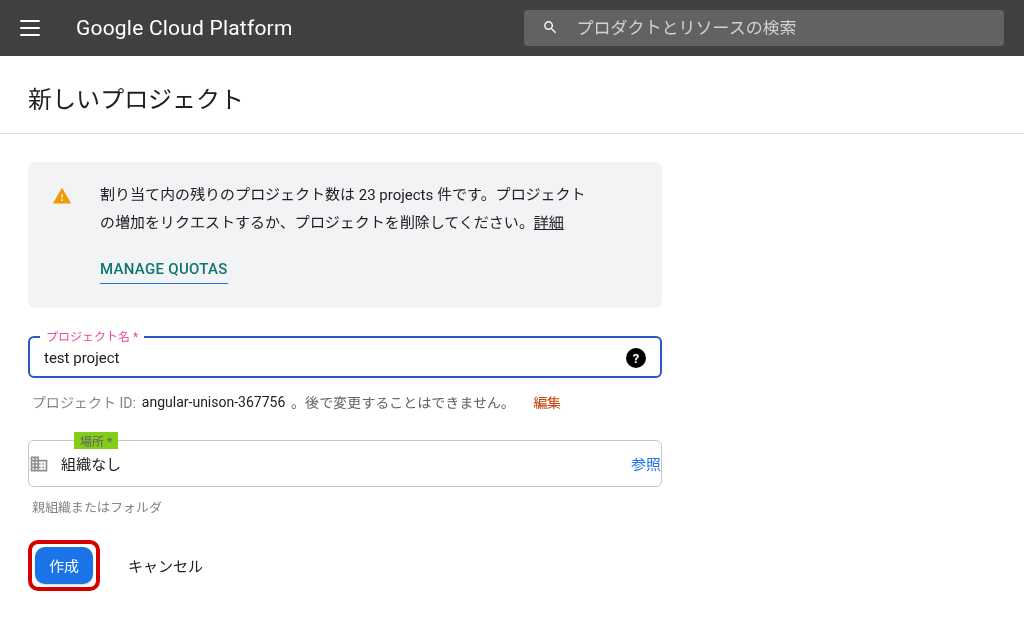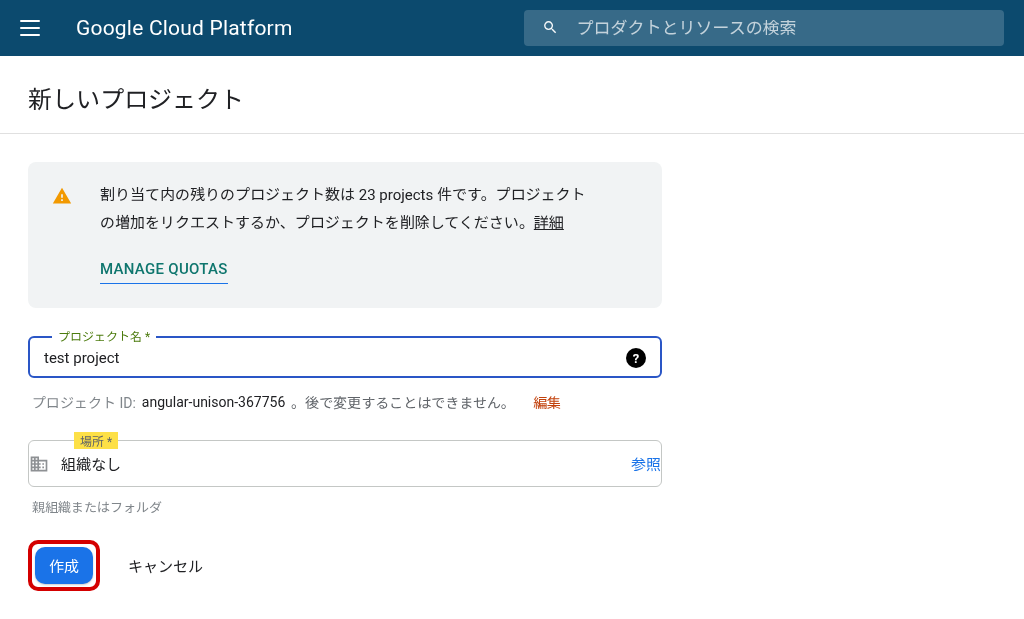--- a/index.html
+++ b/index.html
@@ -1,19 +1,19 @@
 <!DOCTYPE html>
 <html><head>
   <meta charset="utf-8">
   <style>
     * { margin:0; padding:0; box-sizing:border-box; font-family:Roboto, "Noto Sans JP", Arial, sans-serif; }
     body { background:#fff; width:1024px; height:619px; overflow:hidden; }
 
     
-    .header { background:#0c4a6e; height:56px; display:flex; align-items:center; padding:0 20px; color:#fff; }
+    .header { background:#404040; height:56px; display:flex; align-items:center; padding:0 20px; color:#fff; }
     .menu-btn { width:28px; height:28px; display:flex; flex-direction:column; justify-content:center; gap:5px; cursor:pointer; margin-right:28px; }
     .menu-btn span { display:block; height:2px; width:20px; background:#fff; border-radius:1px; }
     .brand { font-size:21px; font-weight:400; letter-spacing:.2px; }
     .search-wrap { margin-left:auto; background:rgba(255,255,255,.18); height:36px; border-radius:4px; display:flex; align-items:center; padding:0 18px; width:480px; }
     .search-icon { width:18px; height:18px; margin-right:18px; }
     .search-icon svg { fill:#fff; opacity:.95; }
     .search-input { background:transparent; border:none; outline:none; color:#fff; font-size:17px; width:100%; }
     .search-input::placeholder { color:rgba(255,255,255,.7); font-size:17px; }
 
     
@@ -27,35 +27,35 @@
     .warn-icon { width:20px; height:20px; flex-shrink:0; margin-top:4px; }
     .warn-icon svg { fill:#f29900; }
     .alert-body { font-size:15px; line-height:1.85; color:#202124; }
     .alert-body .line { }
     .alert-body .details { color:#202124; text-decoration:underline; cursor:pointer; }
     .manage-quotas { display:inline-block; margin-top:18px; color:#0f766e; font-size:15px; font-weight:500; letter-spacing:.3px; border-bottom:1px solid #1a73e8; cursor:pointer; }
 
     
     .field { position:relative; margin-bottom:14px; }
     .field-border { border:2px solid #2a56c6; border-radius:6px; padding:10px 14px 8px; display:flex; align-items:center; }
-    .floating-label { position:absolute; top:-9px; left:24px; background:#fff; padding:0 6px; font-size:12px; color:#4d7c0f; }
+    .floating-label { position:absolute; top:-9px; left:12px; background:#fff; padding:0 6px; font-size:12px; color:#ec4899; }
     .text-input { border:none; outline:none; font-size:15px; color:#202124; width:100%; }
     .help-circle { width:20px; height:20px; background:#000; color:#fff; border-radius:50%; display:flex; align-items:center; justify-content:center; font-size:13px; font-weight:700; cursor:pointer; flex-shrink:0; }
 
     
     .pid-row { font-size:14px; color:#80868b; margin-bottom:28px; display:flex; align-items:center; gap:6px; padding-left:4px; }
     .pid-row .pid-label { }
     .pid-row .pid-value { color:#202124; }
     .pid-row .pid-note { color:#5f6368; }
     .pid-row .edit-link { color:#c2410c; cursor:pointer; margin-left:12px; }
 
     
     .loc-field { position:relative; margin-bottom:10px; }
     .loc-border { border:1px solid #c4c7c5; border-radius:6px; padding:12px 0; display:flex; align-items:center; }
-    .loc-label { position:absolute; top:-8px; left:46px; background:#fde047; padding:0 6px; font-size:12px; color:#5f6368; }
+    .loc-label { position:absolute; top:-8px; left:46px; background:#84cc16; padding:0 6px; font-size:12px; color:#5f6368; }
     .org-icon { width:20px; height:20px; margin-right:12px; opacity:.7; }
     .org-icon svg { fill:#5f6368; }
     .loc-value { font-size:15px; color:#202124; flex:1; }
     .browse-btn { color:#1a73e8; font-size:15px; cursor:pointer;margin-left:8px; }
 
     .loc-helper { font-size:13px; color:#80868b; padding-left:4px; margin-bottom:24px; }
 
     
     .actions { display:flex; align-items:center; gap:28px; }
     .create-wrap { border:4px solid #d40000; border-radius:10px; padding:3px; }

